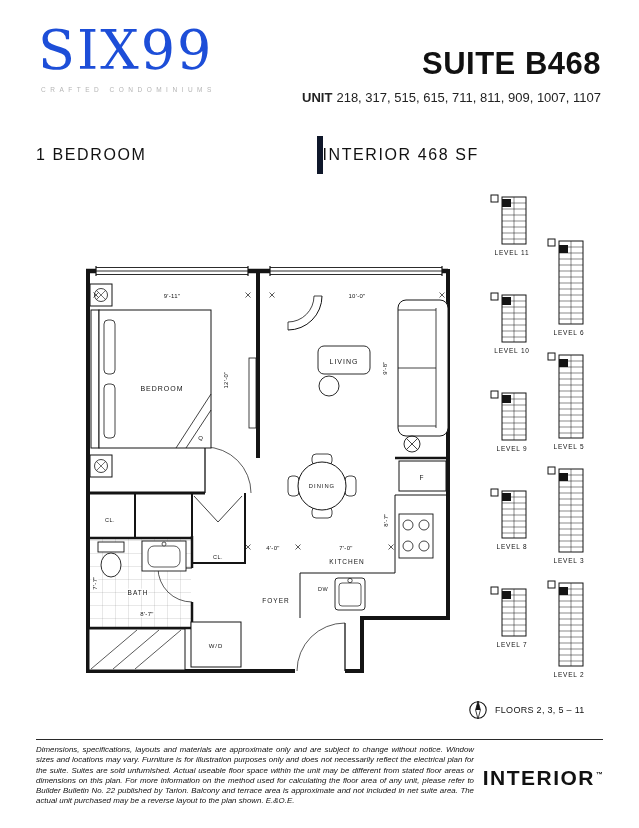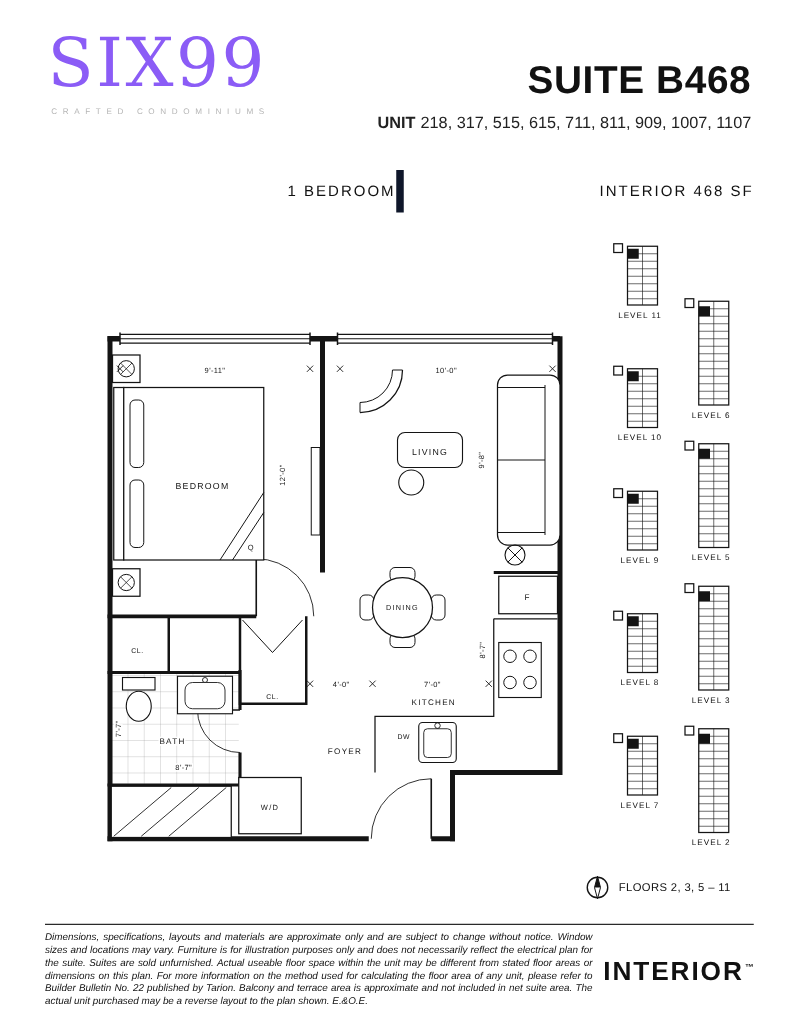--- a/index.html
+++ b/index.html
@@ -3,30 +3,30 @@
 <meta charset="utf-8">
 <style>
   * { margin:0; padding:0; box-sizing:border-box; }
   body { background:#e8e8e8; font-family:"Liberation Sans", sans-serif; }
   .page { position:relative; width:639px; height:828px; background:#ffffff; overflow:hidden;
           margin:0 auto; color:#141414; }
 
   
   .logo { position:absolute; left:38px; top:24px; }
   .logo-text { font-family:"DejaVu Serif", serif; font-size:54px; line-height:1;
-               letter-spacing:2px; color:#8b5cf6; font-weight:400; }
+               letter-spacing:2px; color:#1d4ed8; font-weight:400; }
   .logo-tagline { margin-top:8px; padding-left:3px; font-size:6.5px; letter-spacing:4.5px; color:#b5b5b5; }
   .suite { position:absolute; right:38px; top:46px; text-align:right; }
   .suite-title { font-size:31px; font-weight:700; letter-spacing:0.5px; color:#111; }
   .unit-line { margin-top:8px; font-size:13px; color:#222; }
   .unit-label { font-weight:700; margin-right:4px; }
 
   
   .info-bar { position:absolute; left:36px; right:36px; top:136px; display:flex; align-items:stretch; }
-  .info-cell { flex:1; text-align:right; font-size:12px; letter-spacing:1.6px; color:#111; padding:10px 0; }
+  .info-cell { flex:1; text-align:left; font-size:16px; letter-spacing:1.6px; color:#111; padding:10px 0; }
   .info-cell + .info-cell { border-left:6px solid #0f172a; }
   .info-cell.total { font-weight:700; }
 
   
   .plan { position:absolute; left:50px; top:228px; }
   .plan text { font-family:"Liberation Sans", sans-serif; fill:#141414; text-anchor:middle; }
   .plan .rlabel { font-size:7px; letter-spacing:1px; }
   .plan .rlabel-sm { font-size:5.5px; letter-spacing:0.5px; }
   .plan .dim { font-size:6px; letter-spacing:0.3px; }
   .plan .halo { paint-order:stroke; stroke:#ffffff; stroke-width:2.6px; }

